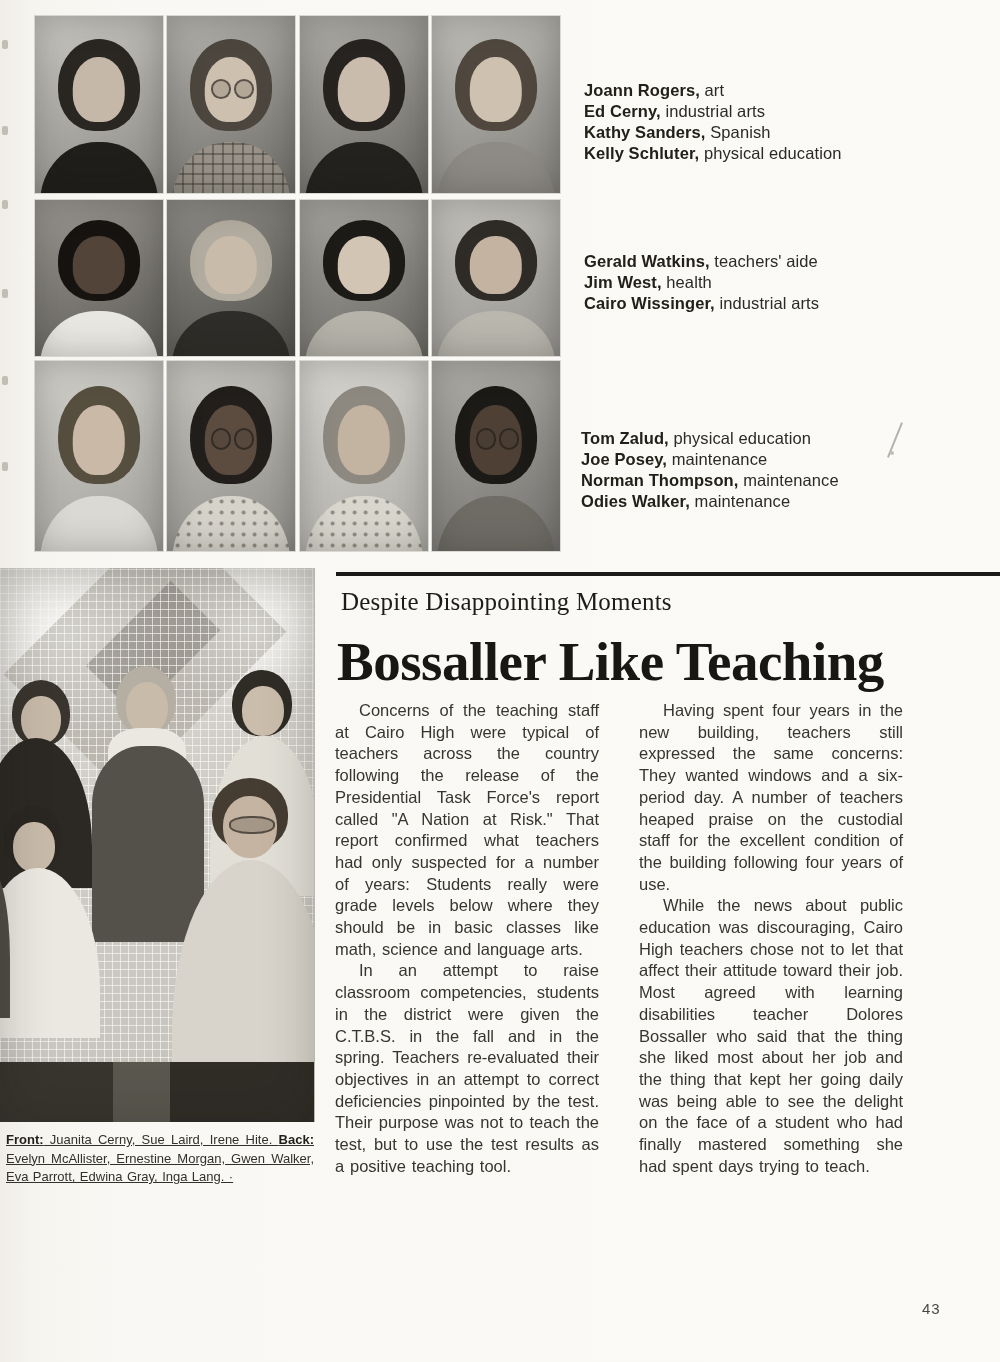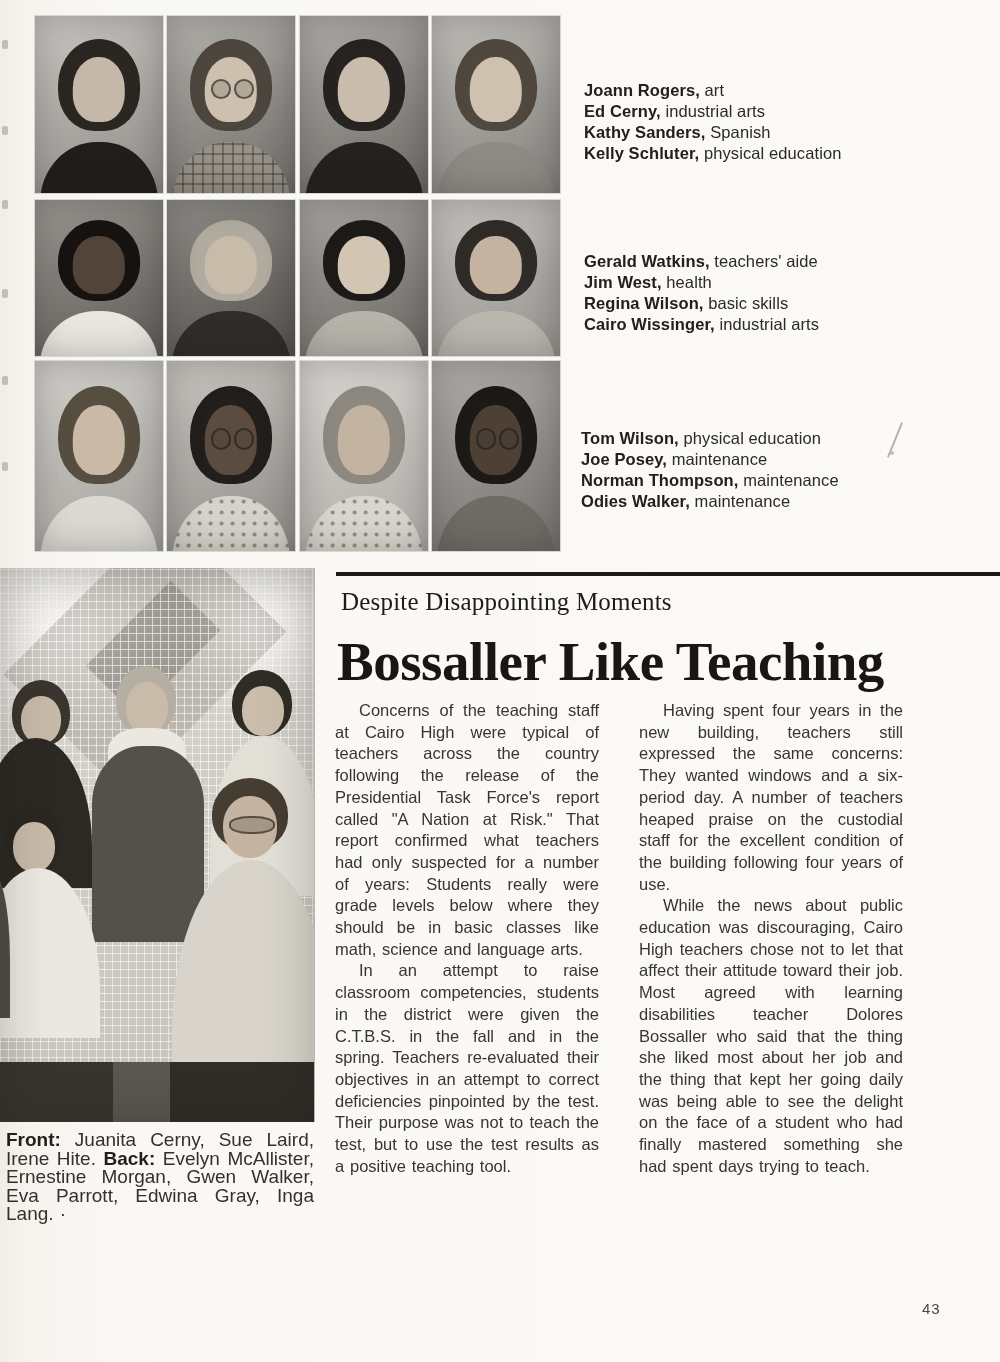--- a/index.html
+++ b/index.html
@@ -66,21 +66,21 @@
   .g4f{left:13px;top:254px;width:42px;height:50px;background:#c8baa9;}
   .g4t{left:-24px;top:300px;width:124px;height:170px;background:#ebe8e1;}
   .g4a{left:-24px;top:300px;width:34px;height:150px;background:#514d46;border-radius:40% 60% 0 0;}
   .g5h{left:212px;top:210px;width:76px;height:72px;background:#453c32;}
   .g5f{left:223px;top:228px;width:54px;height:62px;background:#c5b4a2;}
   .g5g{left:229px;top:248px;width:42px;height:14px;border:2px solid rgba(30,26,22,.6);border-radius:45%;background:rgba(70,62,54,.25);}
   .g5t{left:172px;top:292px;width:158px;height:240px;background:#d8d4cb;}
   .glap{left:0;top:494px;width:314px;height:60px;background:linear-gradient(90deg,#38352e 0 36%,#5a574f 36% 54%,#302d27 54% 100%);}
   .gp::after{content:'';position:absolute;inset:0;box-shadow:inset 0 0 50px rgba(25,24,20,.25);}
 
-  .gp-caption{position:absolute;left:6px;top:1131px;width:308px;font-size:19px;line-height:18.6px;text-align:justify;color:#33312c;word-spacing:.8px;}
+  .gp-caption{position:absolute;left:6px;top:1131px;width:308px;font-size:13px;line-height:18.6px;text-align:justify;color:#33312c;word-spacing:.8px;text-decoration:underline;}
   .gp-caption b{color:#221f1a;}
 
   .page-number{position:absolute;left:922px;top:1300px;font-size:15px;color:#4a4844;letter-spacing:1px;}
 </style>
 </head>
 <body>
 
 <div class="page">
 
   <div class="tick" style="top:40px"></div>
@@ -161,25 +161,24 @@
 
   <div class="cap-block" style="top:80px">
     <div class="cap-line"><b>Joann Rogers,</b> <span>art</span></div>
     <div class="cap-line"><b>Ed Cerny,</b> <span>industrial arts</span></div>
     <div class="cap-line"><b>Kathy Sanders,</b> <span>Spanish</span></div>
     <div class="cap-line"><b>Kelly Schluter,</b> <span>physical education</span></div>
   </div>
   <div class="cap-block" style="top:251px">
     <div class="cap-line"><b>Gerald Watkins,</b> <span>teachers' aide</span></div>
     <div class="cap-line"><b>Jim West,</b> <span>health</span></div>
-    <div class="cap-line"><b>Regina Wilson,</b> <span>basic skills</span></div>
     <div class="cap-line"><b>Cairo Wissinger,</b> <span>industrial arts</span></div>
   </div>
   <div class="cap-block" style="top:428px;left:581px">
-    <div class="cap-line"><b>Tom Wilson,</b> <span>physical education</span></div>
+    <div class="cap-line"><b>Tom Zalud,</b> <span>physical education</span></div>
     <div class="cap-line"><b>Joe Posey,</b> <span>maintenance</span></div>
     <div class="cap-line"><b>Norman Thompson,</b> <span>maintenance</span></div>
     <div class="cap-line"><b>Odies Walker,</b> <span>maintenance</span></div>
   </div>
   <div class="slash"></div>
   <div class="slash-dot"></div>
 
   <div class="rule"></div>
   <div class="kicker">Despite Disappointing Moments</div>
   <div class="headline">Bossaller Like Teaching</div>

